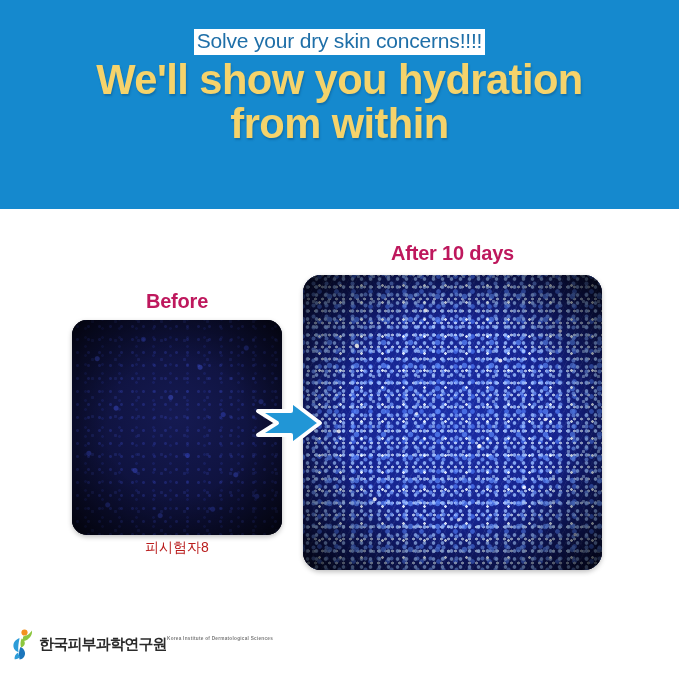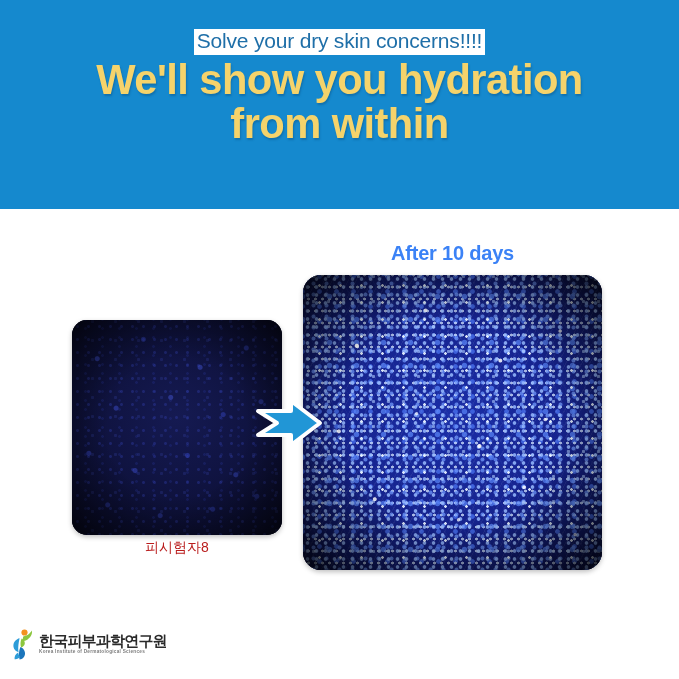--- a/index.html
+++ b/index.html
@@ -85,21 +85,21 @@
     position: absolute;
     left: 0;
     top: 209px;
     width: 679px;
     height: 470px;
     background: #ffffff;
   }
 
   .panel-label {
     position: absolute;
-    color: #3b82f6;
+    color: #be185d;
     font-size: 20px;
     font-weight: bold;
     letter-spacing: -0.2px;
     white-space: nowrap;
   }
   .label-before { left: 72px; top: 81px; width: 210px; text-align: center; }
   .label-after  { left: 303px; top: 33px; width: 299px; text-align: center; }
 
   
   .micro {
@@ -244,21 +244,21 @@
   
   .footer-logo {
     position: absolute;
     left: 10px;
     top: 628px;
     display: flex;
     align-items: center;
     gap: 5px;
   }
   .logo-mark { width: 24px; height: 32px; flex: 0 0 auto; }
-  .logo-text { display: flex; flex-direction: column; justify-content: center; }
+  .logo-text { display: flex; justify-content: center; }
   .logo-ko {
     color: #2a2a2a;
     font-size: 15px;
     font-weight: bold;
     letter-spacing: -0.8px;
     line-height: 1.08;
     white-space: nowrap;
   }
   .logo-en {
     color: #7d7d7d;
@@ -285,20 +285,21 @@
     <div class="headline">
       <span class="line">We'll show you hydration</span>
       <span class="line">from within</span>
     </div>
 
 
   </div>
 
   <div class="body-area">
 
+    <div class="panel-label label-before">Before</div>
 
     <div class="micro micro-before">
       <div class="tex base"></div>
       <div class="tex dots1"></div>
       <div class="tex dots2"></div>
       <div class="tex vign"></div>
     </div>
 
     <div class="caption-before">피시험자8</div>
 

